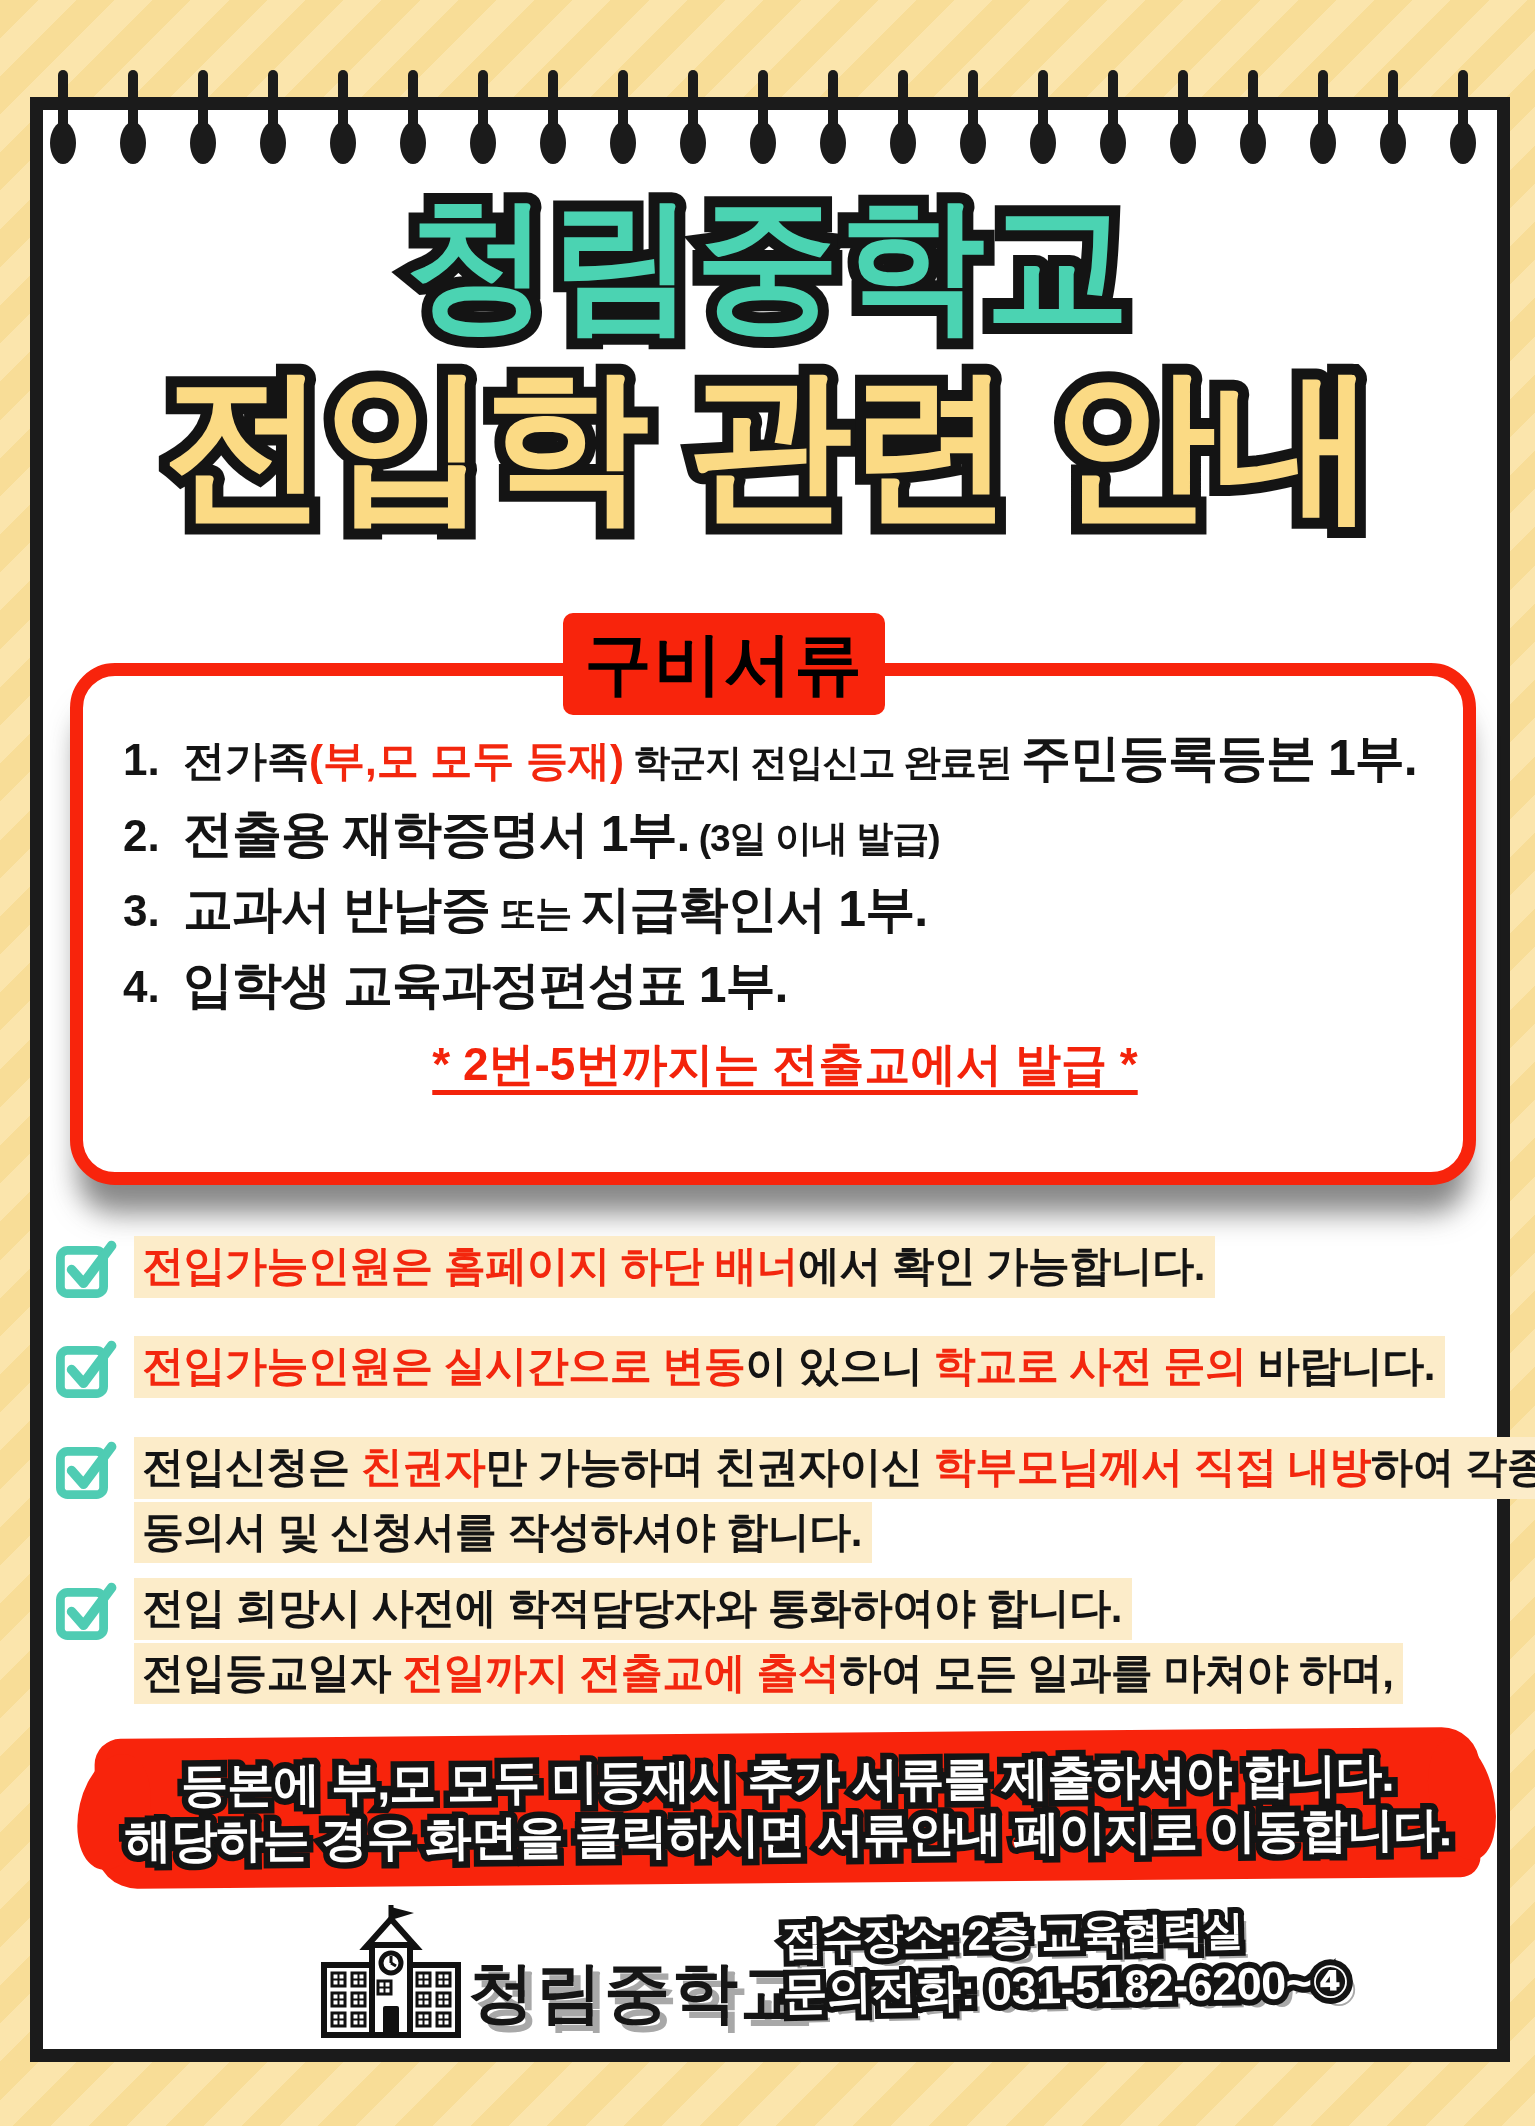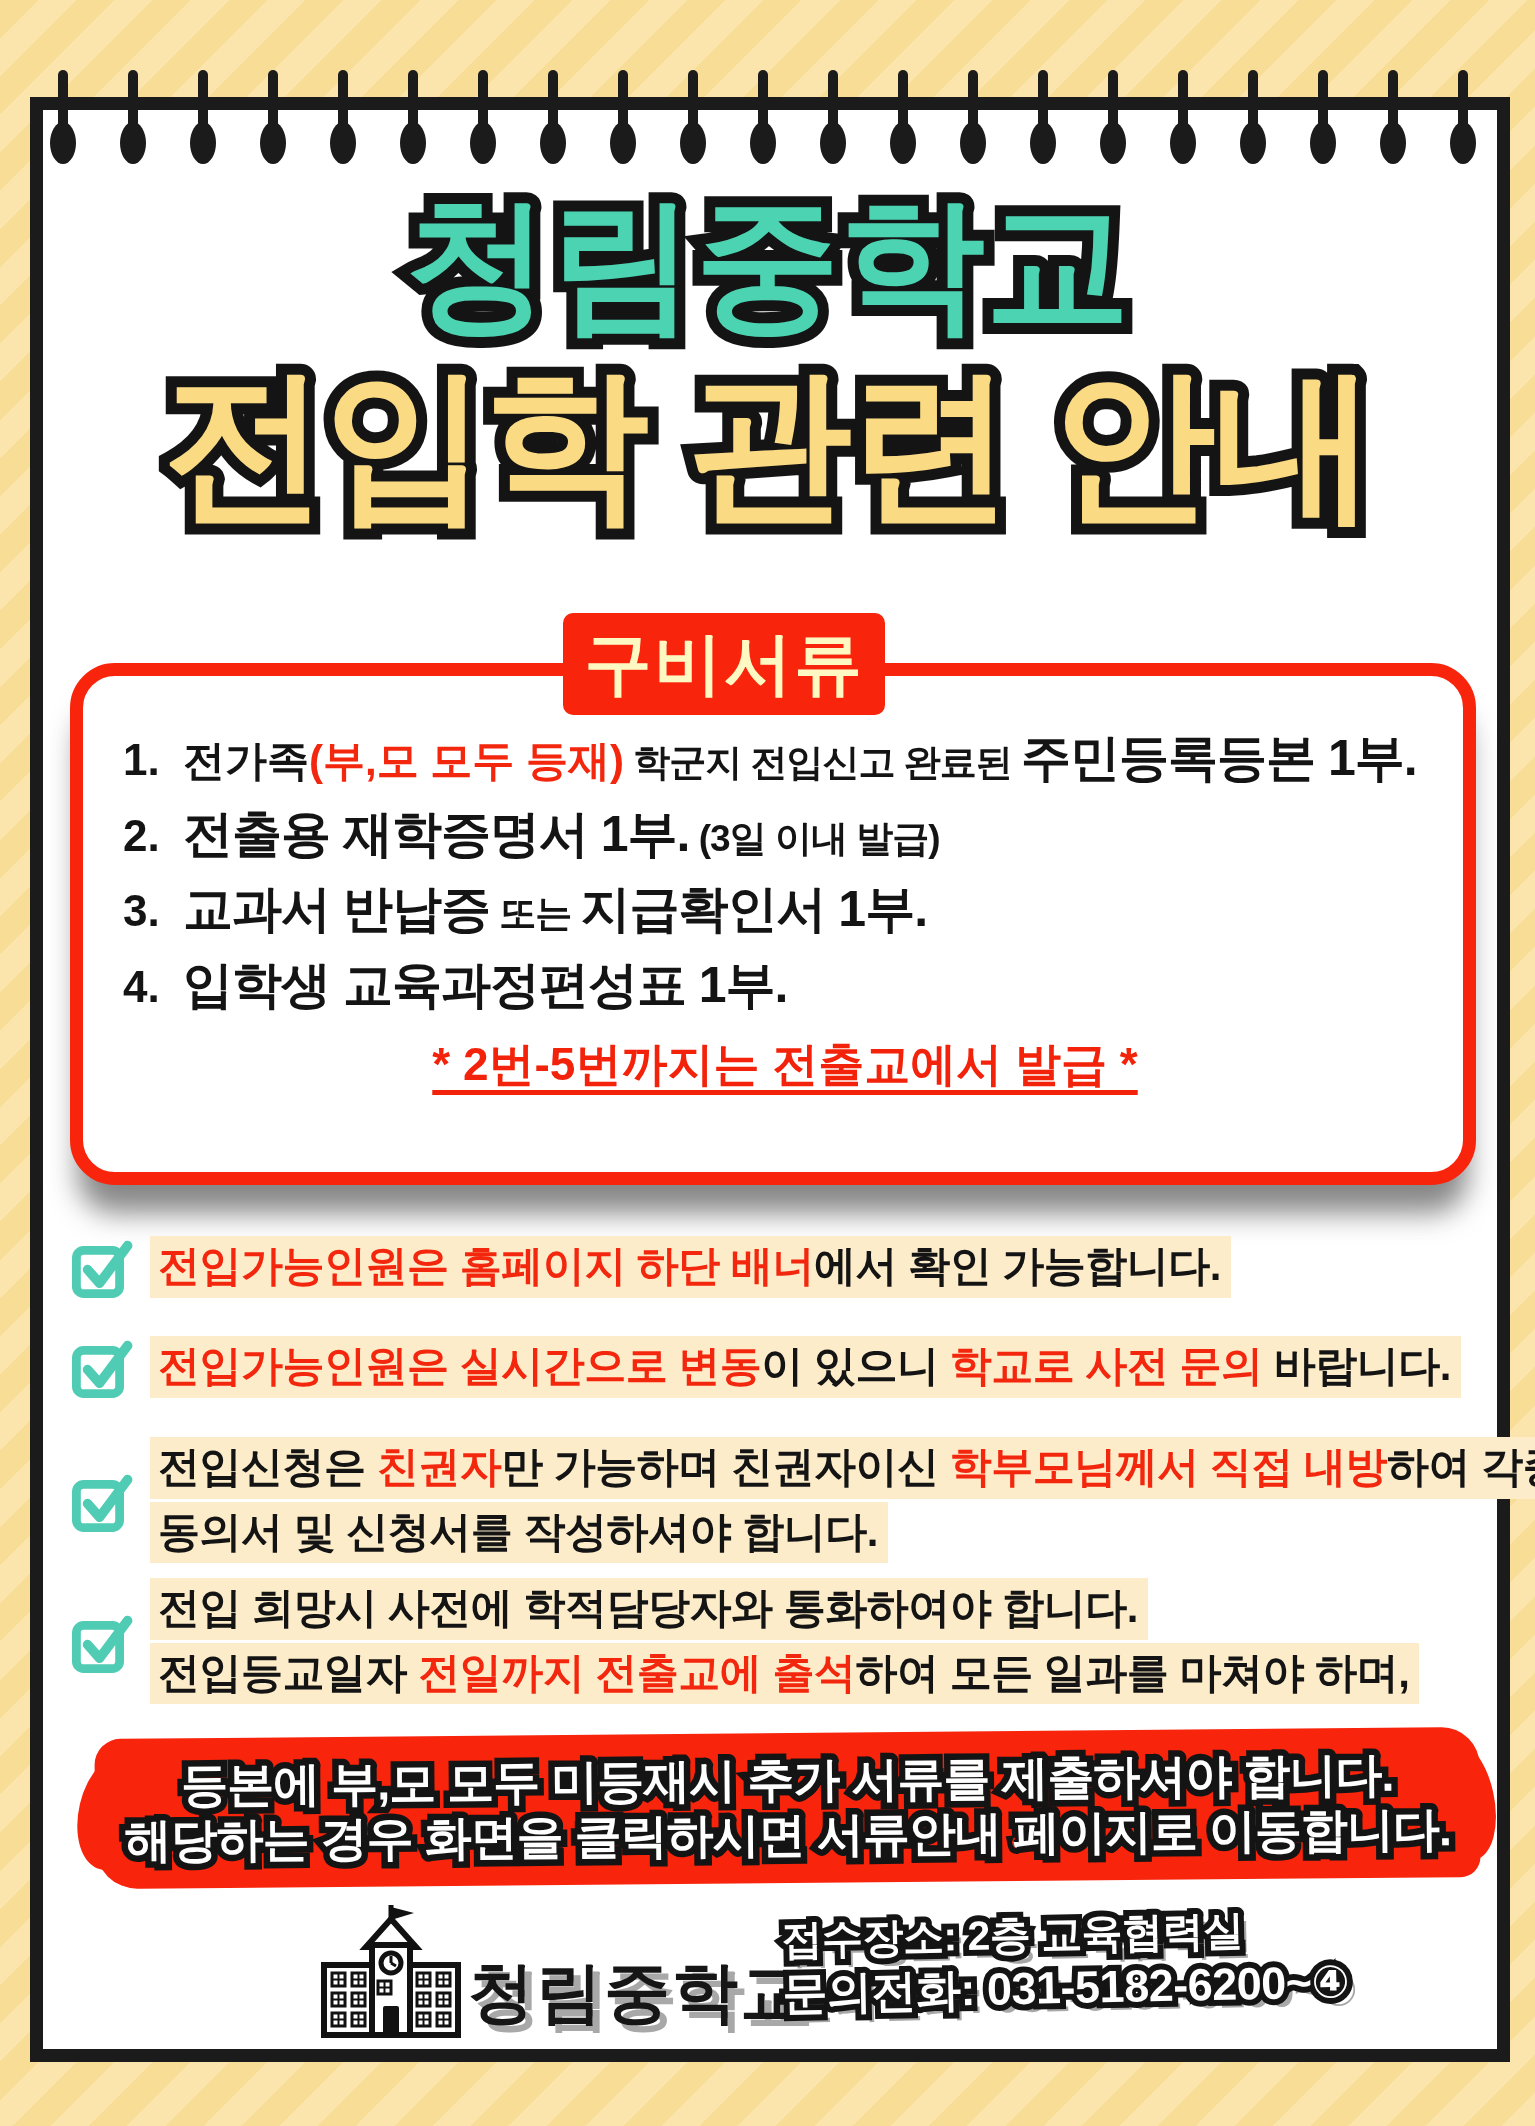--- a/index.html
+++ b/index.html
@@ -31,35 +31,35 @@
   .title2 .fill{color:#fbda84;}
   
   .docbox{
     position:absolute;left:70px;top:663px;width:1406px;height:522px;box-sizing:border-box;
     border:13px solid #f8240c;border-radius:45px;background:#fff;z-index:2;
     box-shadow:0 36px 28px -8px rgba(55,55,55,0.6);
   }
   .doclabel{
     position:absolute;left:563px;top:613px;width:322px;height:102px;z-index:3;
     background:#f8240c;border-radius:10px;display:flex;align-items:center;justify-content:center;
-    font-size:68px;font-weight:700;color:#fef9c3;letter-spacing:2px;
+    font-size:68px;font-weight:700;color:#000000;letter-spacing:2px;
   }
   .doclist{padding:56px 16px 0 40px;}
   .doc-item{white-space:nowrap;line-height:1.05;margin-bottom:23px;}
   .doc-item .num{display:inline-block;width:60px;font-size:44px;font-weight:600;}
   .seg-name{font-size:42px;font-weight:800;}
   .seg-red{font-size:42px;font-weight:800;color:#f3270e;}
   .seg-med{font-size:37px;font-weight:600;letter-spacing:-1px;}
   .seg-big{font-size:50px;font-weight:800;letter-spacing:-1px;}
   .doc-note{
     text-align:center;font-size:46px;font-weight:800;color:#f3230b;margin-top:4px;
     text-decoration:underline;text-decoration-thickness:5px;text-underline-offset:10px;
   }
   
-  .check-row{position:absolute;left:70px;display:flex;align-items:center;gap:16px;z-index:2;}
+  .check-row{position:absolute;left:54px;display:flex;gap:16px;z-index:2;}
   .check-icon{flex:0 0 auto;}
   .check-text{font-size:42px;font-weight:700;line-height:1.18;letter-spacing:-0.5px;white-space:nowrap;}
   .hl{background:#fcecc9;padding:5px 10px 7px 8px;display:inline-block;margin-bottom:3px;}
   .red{color:#f3270e;}
   
   .banner{
     position:absolute;left:95px;top:1733px;width:1385px;height:150px;z-index:2;
     background:#f8240c;border-radius:26px 38px 20px 42px;transform:rotate(-0.5deg);
     display:flex;flex-direction:column;align-items:center;justify-content:center;gap:2px;cursor:pointer;
   }

